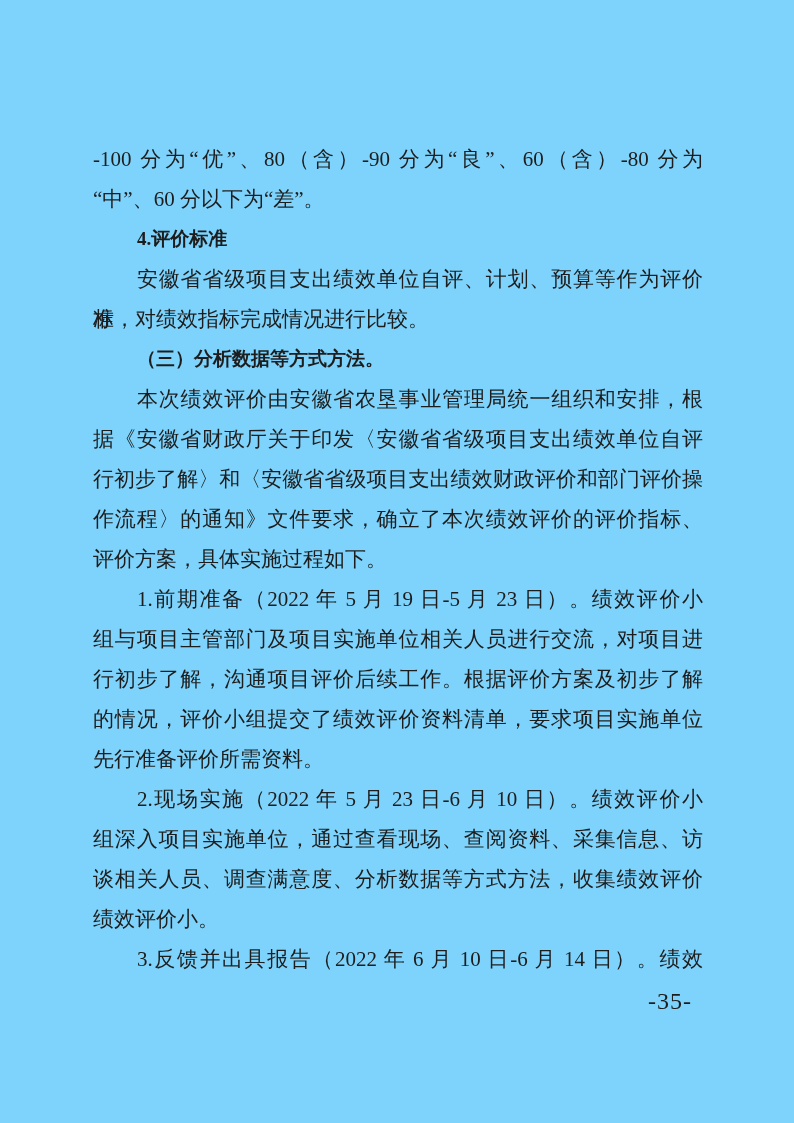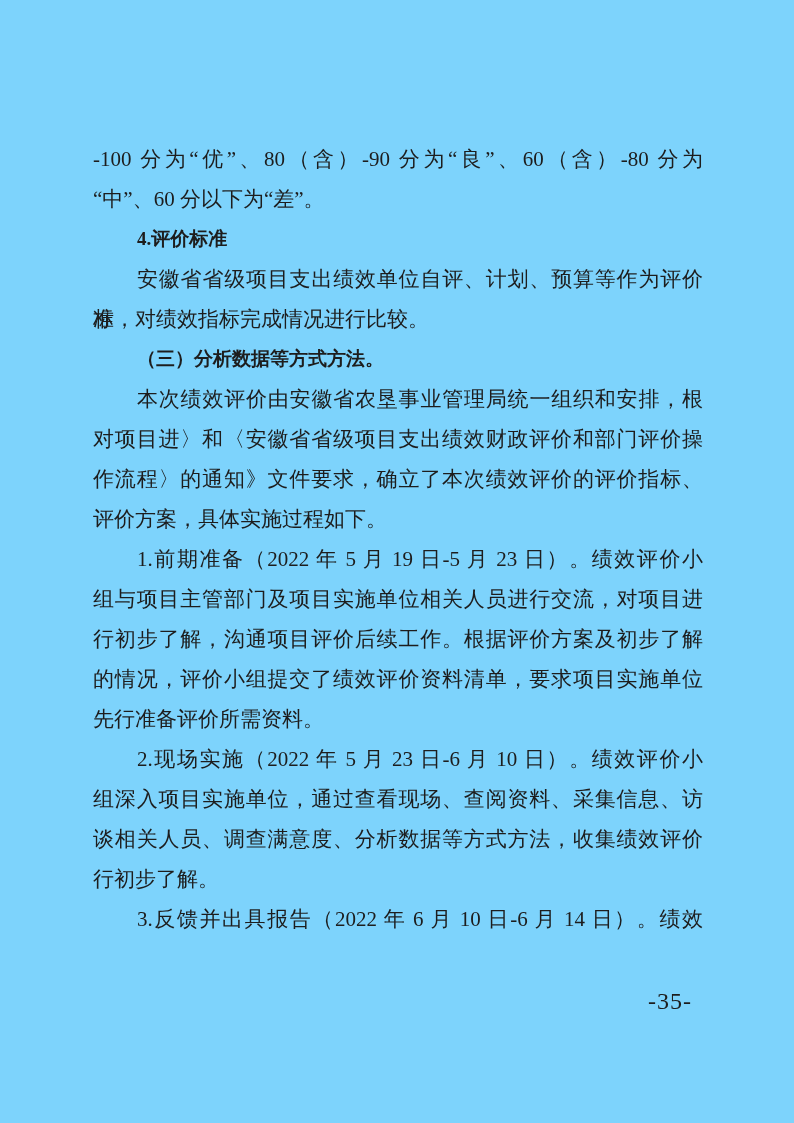--- a/index.html
+++ b/index.html
@@ -61,28 +61,29 @@
 
 <div class="page">
   <div class="doc-body">
       <div class="line justify">-100 分为“优”、80（含）-90 分为“良”、60（含）-80 分为</div>
       <div class="line">“中”、60 分以下为“差”。</div>
       <div class="line bold indent">4.评价标准</div>
       <div class="line indent justify">安徽省省级项目支出绩效单位自评、计划、预算等作为评价标</div>
       <div class="line">准，对绩效指标完成情况进行比较。</div>
       <div class="line bold indent">（三）分析数据等方式方法。</div>
       <div class="line indent justify">本次绩效评价由安徽省农垦事业管理局统一组织和安排，根</div>
-      <div class="line justify">对项目进〉和〈安徽省省级项目支出绩效财政评价和部门评价操</div>
+      <div class="line justify">据《安徽省财政厅关于印发〈安徽省省级项目支出绩效单位自评</div>
+      <div class="line justify">行初步了解〉和〈安徽省省级项目支出绩效财政评价和部门评价操</div>
       <div class="line justify">作流程〉的通知》文件要求，确立了本次绩效评价的评价指标、</div>
       <div class="line">评价方案，具体实施过程如下。</div>
       <div class="line indent justify">1.前期准备（2022 年 5 月 19 日-5 月 23 日）。绩效评价小</div>
       <div class="line justify">组与项目主管部门及项目实施单位相关人员进行交流，对项目进</div>
       <div class="line justify">行初步了解，沟通项目评价后续工作。根据评价方案及初步了解</div>
       <div class="line justify">的情况，评价小组提交了绩效评价资料清单，要求项目实施单位</div>
       <div class="line">先行准备评价所需资料。</div>
       <div class="line indent justify">2.现场实施（2022 年 5 月 23 日-6 月 10 日）。绩效评价小</div>
       <div class="line justify">组深入项目实施单位，通过查看现场、查阅资料、采集信息、访</div>
       <div class="line justify">谈相关人员、调查满意度、分析数据等方式方法，收集绩效评价</div>
-      <div class="line">行初步了解。</div>
+      <div class="line">绩效评价小。</div>
       <div class="line indent justify">3.反馈并出具报告（2022 年 6 月 10 日-6 月 14 日）。绩效</div>
     </div>
   <div class="page-number">-35-</div>
 </div>
 
 </body></html>

